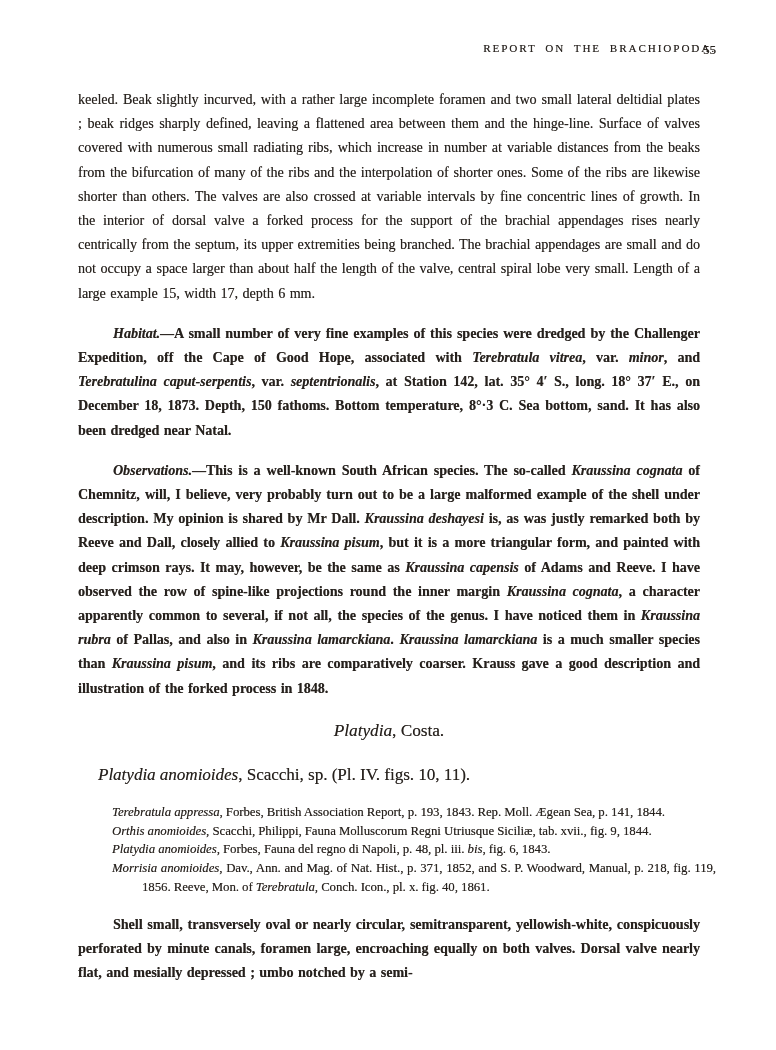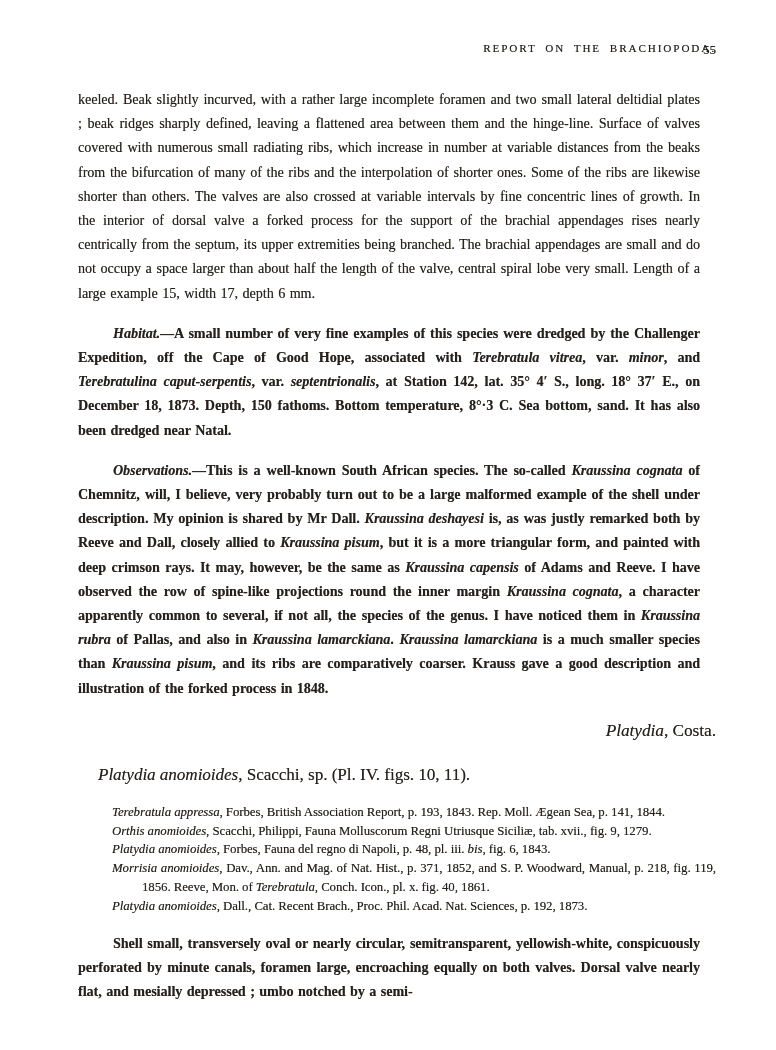--- a/index.html
+++ b/index.html
@@ -50,21 +50,21 @@
     font-size: 14px;
     line-height: 24.2px;
     word-spacing: 1px;
   }
   .para.indent {
     text-indent: 35px;
     font-weight: bold;
   }
   .genus-heading {
     margin: 18px 0 20px 0;
-    text-align: right;
+    text-align: center;
     font-size: 17.2px;
     line-height: 24px;
   }
   .species-heading {
     margin: 0 0 16px 36px;
     font-size: 17px;
     line-height: 24px;
   }
   .references {
     margin: 16px 0 16px 50px;
@@ -95,22 +95,21 @@
     <p class="para indent"><i>Habitat.</i><span>—A small number of very fine examples of this species were dredged by the Challenger Expedition, off the Cape of Good Hope, associated with </span><i>Terebratula vitrea</i><span>, var. </span><i>minor</i><span>, and </span><i>Terebratulina caput-serpentis</i><span>, var. </span><i>septentrionalis</i><span>, at Station 142, lat. 35° 4′ S., long. 18° 37′ E., on December 18, 1873. Depth, 150 fathoms. Bottom temperature, 8°·3 C. Sea bottom, sand. It has also been dredged near Natal.</span></p>
 
     <p class="para indent"><i>Observations.</i><span>—This is a well-known South African species. The so-called </span><i>Kraussina cognata</i><span> of Chemnitz, will, I believe, very probably turn out to be a large malformed example of the shell under description. My opinion is shared by Mr Dall. </span><i>Kraussina deshayesi</i><span> is, as was justly remarked both by Reeve and Dall, closely allied to </span><i>Kraussina pisum</i><span>, but it is a more triangular form, and painted with deep crimson rays. It may, however, be the same as </span><i>Kraussina capensis</i><span> of Adams and Reeve. I have observed the row of spine-like projections round the inner margin </span><i>Kraussina cognata</i><span>, a character apparently common to several, if not all, the species of the genus. I have noticed them in </span><i>Kraussina rubra</i><span> of Pallas, and also in </span><i>Kraussina lamarckiana</i><span>. </span><i>Kraussina lamarckiana</i><span> is a much smaller species than </span><i>Kraussina pisum</i><span>, and its ribs are comparatively coarser. Krauss gave a good description and illustration of the forked process in 1848.</span></p>
 
     <p class="genus-heading"><i>Platydia</i><span>, Costa.</span></p>
 
     <p class="species-heading"><i>Platydia anomioides</i><span>, Scacchi, sp. (Pl. IV. figs. 10, 11).</span></p>
 
     <div class="references">
       <p class="reference"><i>Terebratula appressa</i><span>, Forbes, British Association Report, p. 193, 1843. Rep. Moll. Ægean Sea, p. 141, 1844.</span></p>
-      <p class="reference"><i>Orthis anomioides</i><span>, Scacchi, Philippi, Fauna Molluscorum Regni Utriusque Siciliæ, tab. xvii., fig. 9, 1279.</span></p>
+      <p class="reference"><i>Orthis anomioides</i><span>, Scacchi, Philippi, Fauna Molluscorum Regni Utriusque Siciliæ, tab. xvii., fig. 9, 1844.</span></p>
       <p class="reference"><i>Platydia anomioides</i><span>, Forbes, Fauna del regno di Napoli, p. 48, pl. iii. </span><i>bis</i><span>, fig. 6, 1843.</span></p>
       <p class="reference"><i>Morrisia anomioides</i><span>, Dav., Ann. and Mag. of Nat. Hist., p. 371, 1852, and S. P. Woodward, Manual, p. 218, fig. 119, 1856. Reeve, Mon. of </span><i>Terebratula</i><span>, Conch. Icon., pl. x. fig. 40, 1861.</span></p>
-      <p class="reference"><i>Platydia anomioides</i><span>, Dall., Cat. Recent Brach., Proc. Phil. Acad. Nat. Sciences, p. 192, 1873.</span></p>
     </div>
 
     <p class="para indent"><span>Shell small, transversely oval or nearly circular, semitransparent, yellowish-white, conspicuously perforated by minute canals, foramen large, encroaching equally on both valves. Dorsal valve nearly flat, and mesially depressed ; umbo notched by a semi-</span></p>
 
   </div>
 </div>
 
 </body></html>

